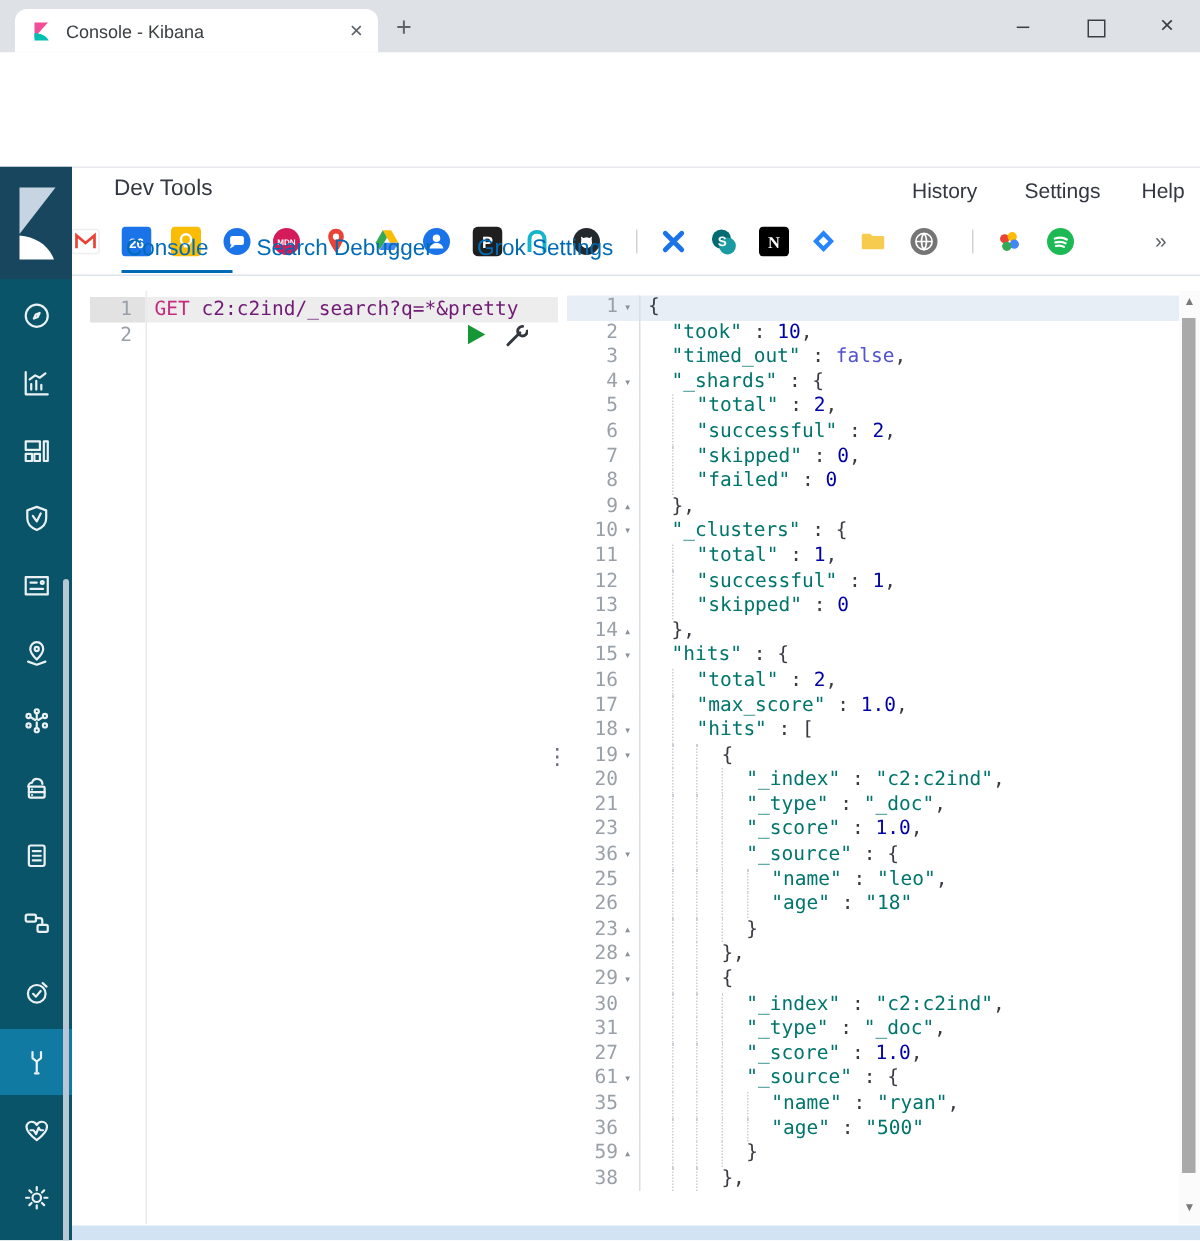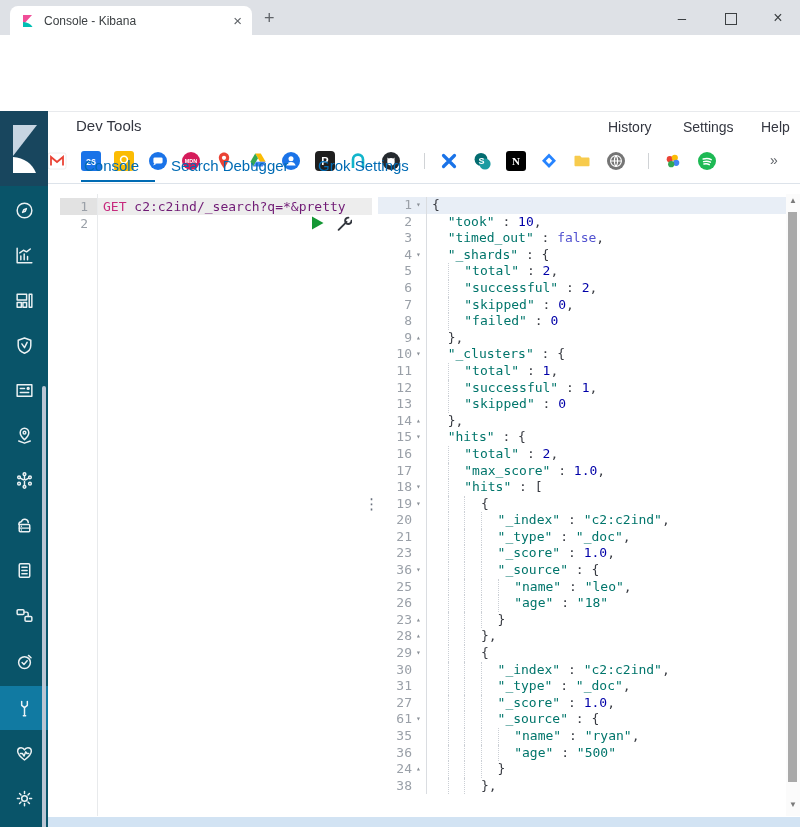--- a/index.html
+++ b/index.html
@@ -583,21 +583,21 @@
         </div>
         <div class="r-row">
           <span class="r-gut">
             <span class="r-num">36</span>
             <span class="r-fold"></span>
           </span>
           <span class="r-code"><span class="ig f"></span><span class="ig"></span><span class="ig"></span><span class="ig"></span><span class="ig"></span><span class="tk-k">"age"</span><span class="tk-p"> : </span><span class="tk-s">"500"</span></span>
         </div>
         <div class="r-row">
           <span class="r-gut">
-            <span class="r-num">24</span>
+            <span class="r-num">59</span>
             <span class="r-fold">▴</span>
           </span>
           <span class="r-code"><span class="ig f"></span><span class="ig"></span><span class="ig"></span><span class="ig"></span><span class="tk-p">}</span></span>
         </div>
         <div class="r-row">
           <span class="r-gut">
             <span class="r-num">38</span>
             <span class="r-fold"></span>
           </span>
           <span class="r-code"><span class="ig f"></span><span class="ig"></span><span class="ig"></span><span class="tk-p">},</span></span>

